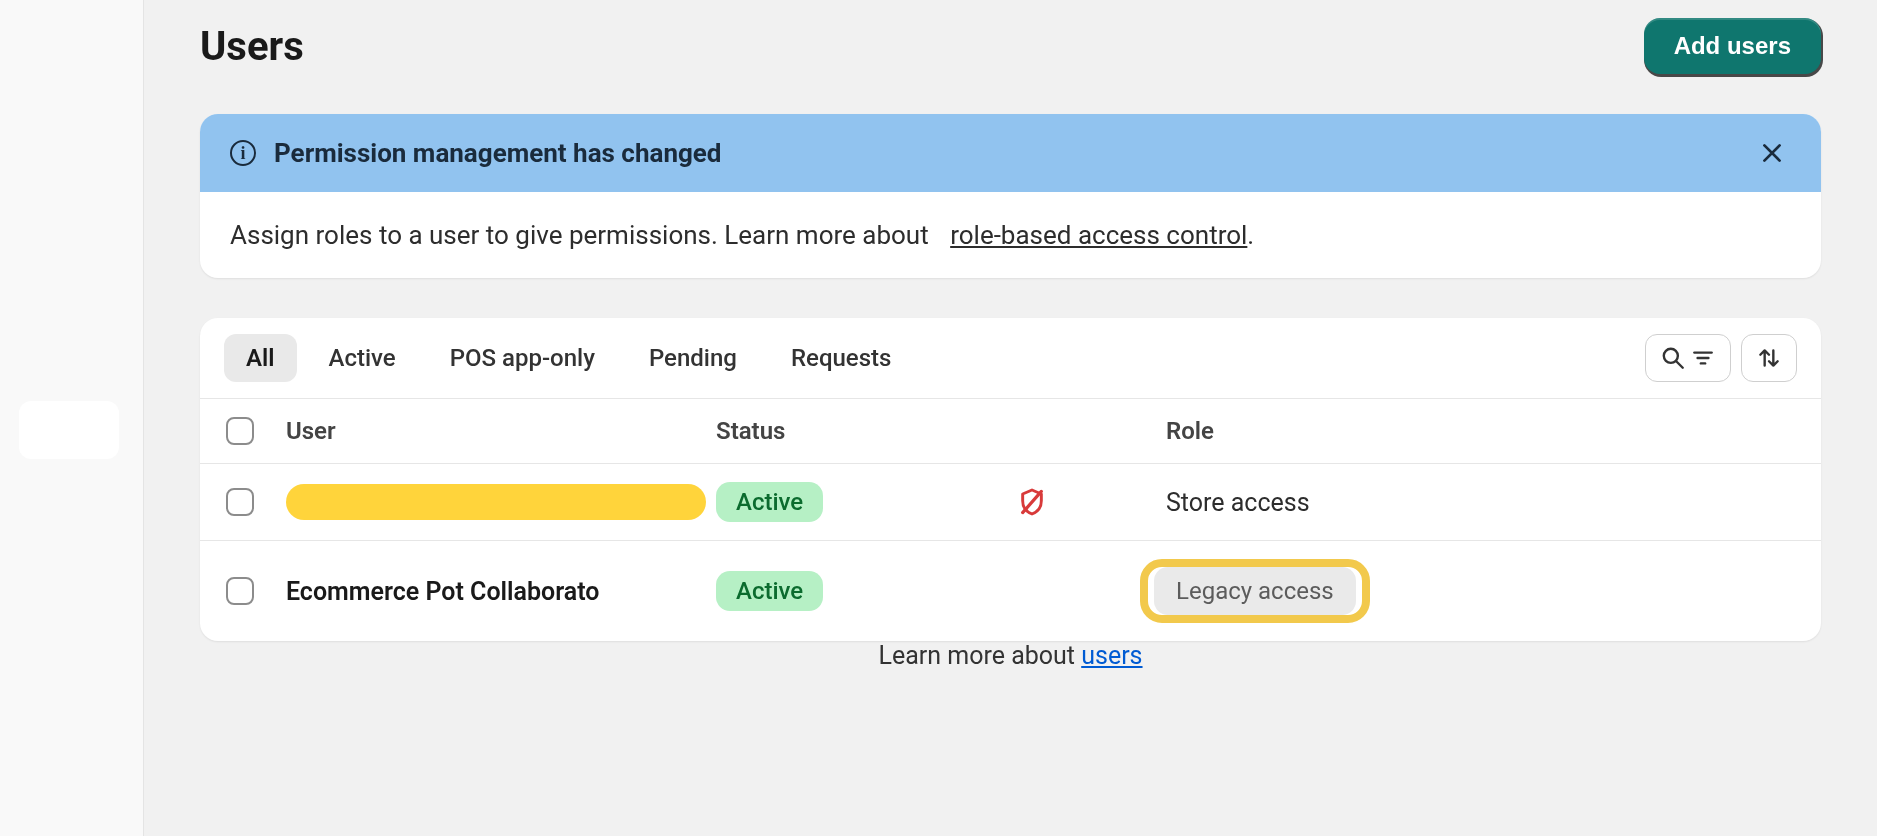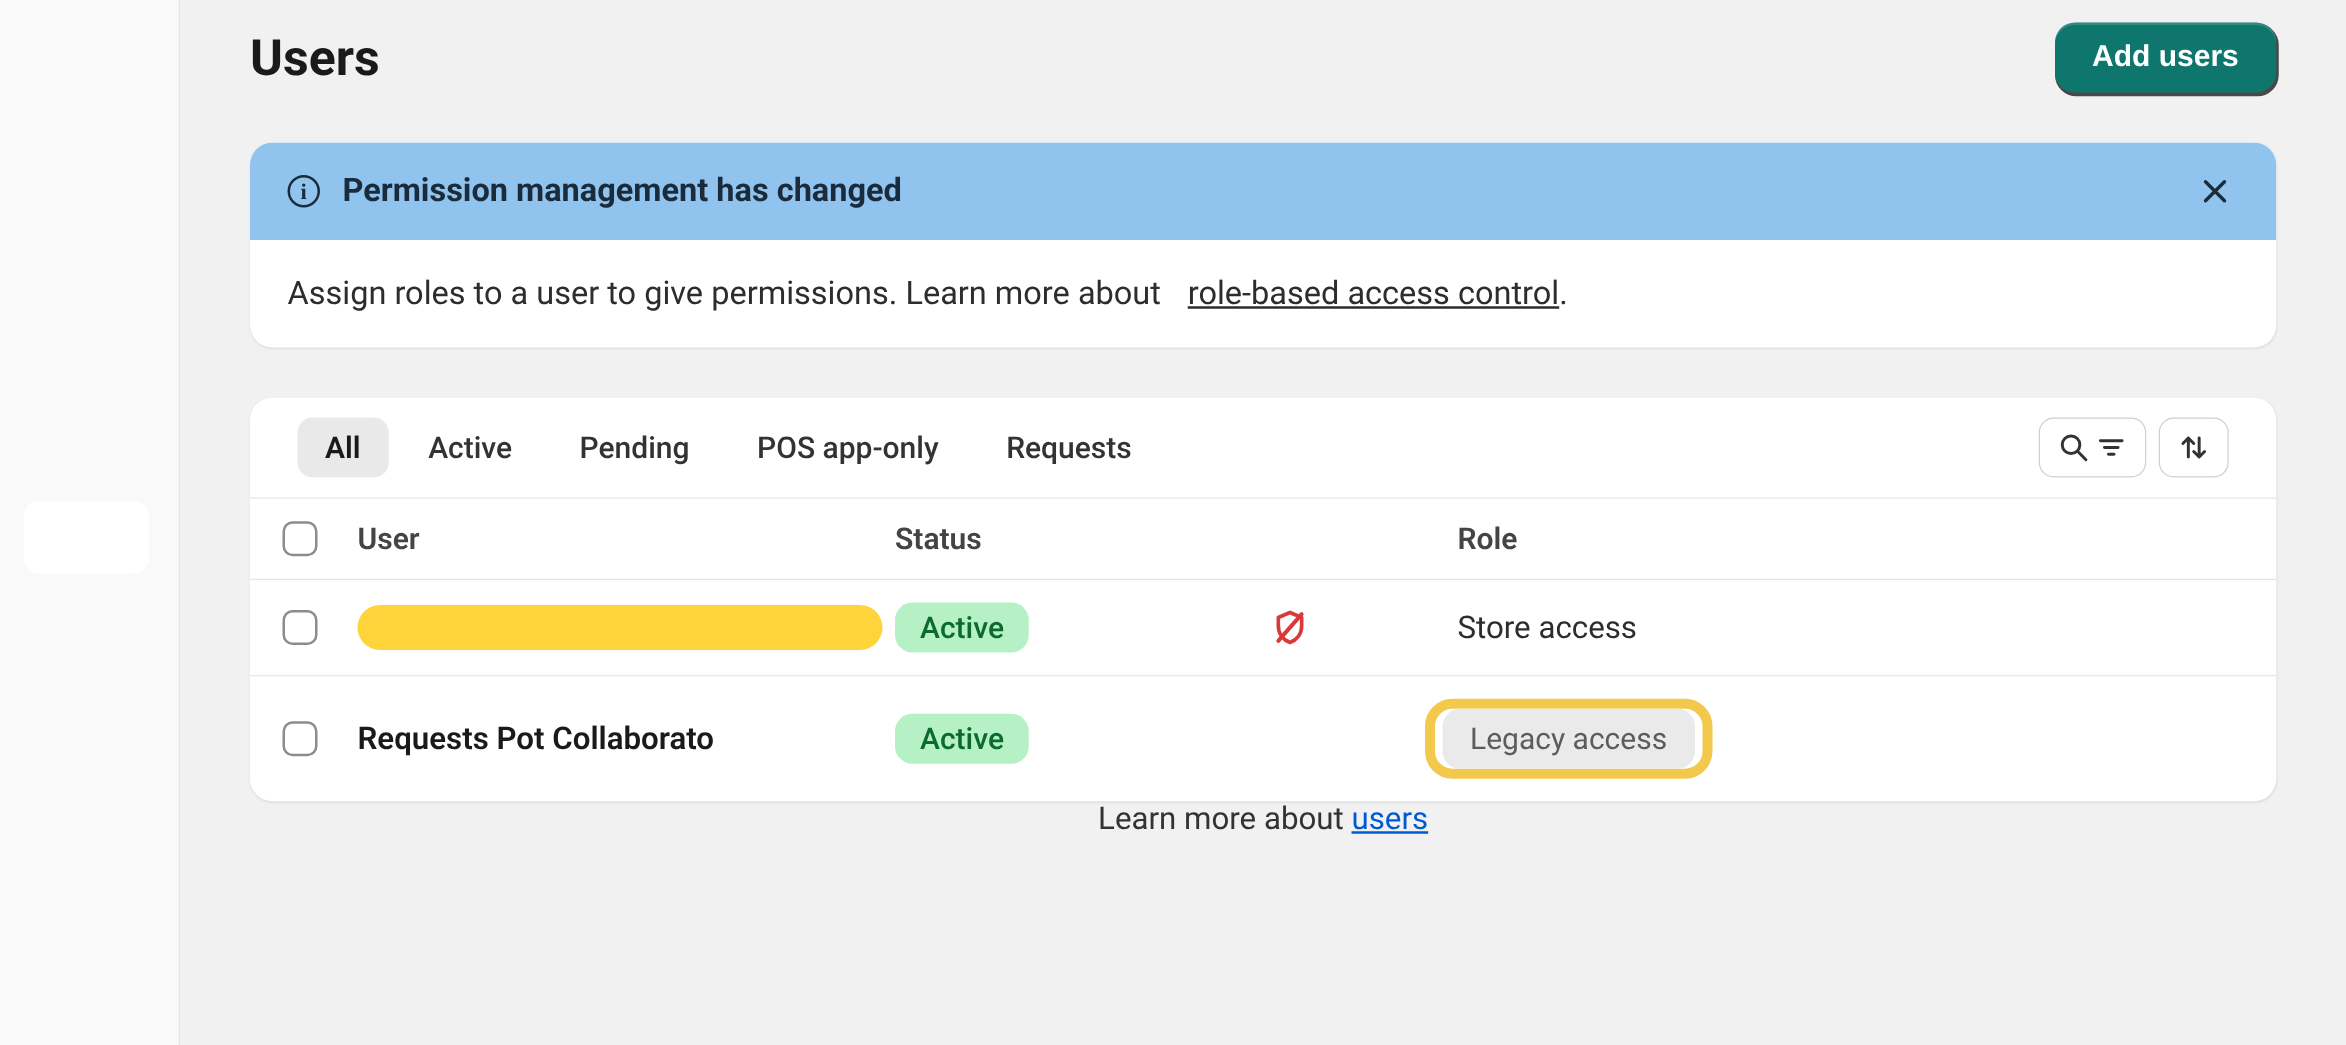--- a/index.html
+++ b/index.html
@@ -112,21 +112,21 @@
     .banner-body a { color: #2d2d2d; text-decoration: underline; margin-left: 15px; }
 
     .card {
       background: #fff;
       border-radius: 18px;
       box-shadow: 0 1px 2px rgba(0,0,0,0.08);
     }
     .tabs-row {
       display: flex;
       align-items: center;
-      padding: 16px 38px;
+      padding: 16px 24px;
       gap: 10px;
     }
     .tab {
       font-size: 24px;
       padding: 10px 22px;
       border-radius: 12px;
       cursor: pointer;
       color: #333;
       font-weight: 500;
     }
@@ -229,22 +229,22 @@
     <div class="banner-body">
       <span>Assign roles to a user to give permissions. Learn more about </span><a href="#">role-based access control</a><span>.</span>
     </div>
   </div>
 
   <div class="card">
 
     <div class="tabs-row">
       <div class="tab selected">All</div>
       <div class="tab">Active</div>
+      <div class="tab">POS app-only</div>
       <div class="tab">Pending</div>
-      <div class="tab">POS app-only</div>
       <div class="tab">Requests</div>
       <div class="tabs-spacer"></div>
       <button class="tool-btn">
         <svg width="26" height="26" viewBox="0 0 24 24">
             <circle cx="10" cy="10" r="6.5" stroke="#333" stroke-width="2.2" fill="none"></circle>
             <line x1="15" y1="15" x2="21" y2="21" stroke="#333" stroke-width="2.2" stroke-linecap="round"></line>
           </svg>
         <svg width="26" height="26" viewBox="0 0 24 24">
             <line x1="4" y1="7" x2="20" y2="7" stroke="#333" stroke-width="2.2" stroke-linecap="round"></line>
             <line x1="7" y1="12" x2="17" y2="12" stroke="#333" stroke-width="2.2" stroke-linecap="round"></line>
@@ -288,21 +288,21 @@
       <div class="col-role">
         <span class="role-text">Store access</span>
       </div>
     </div>
 
     <div class="table-row">
       <div class="col-check">
           <div class="checkbox"></div>
         </div>
       <div class="col-user">
-        <span class="user-name">Requests Pot Collaborato</span>
+        <span class="user-name">Ecommerce Pot Collaborato</span>
       </div>
       <div class="col-status">
         <span class="status-badge">Active</span>
       </div>
       <div class="col-icon"></div>
       <div class="col-role">
         <span class="highlight-box">
           <span class="role-pill">Legacy access</span>
         </span>
       </div>

